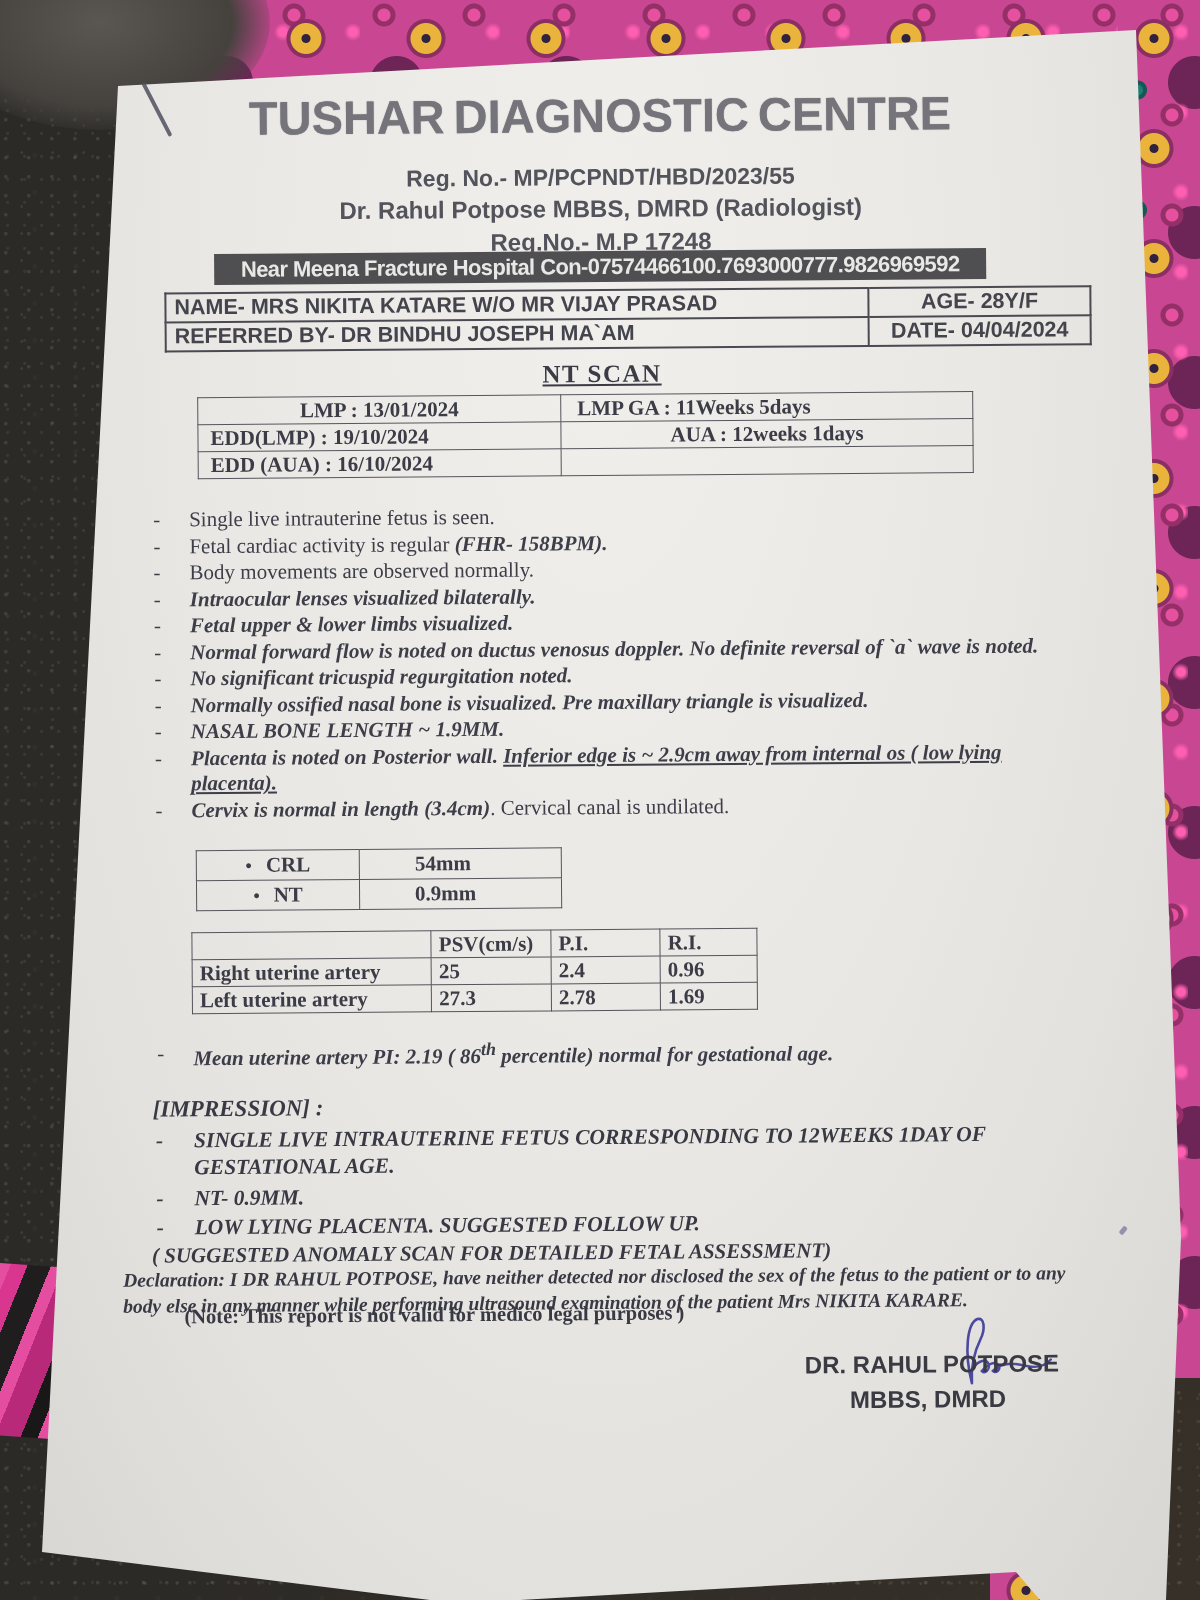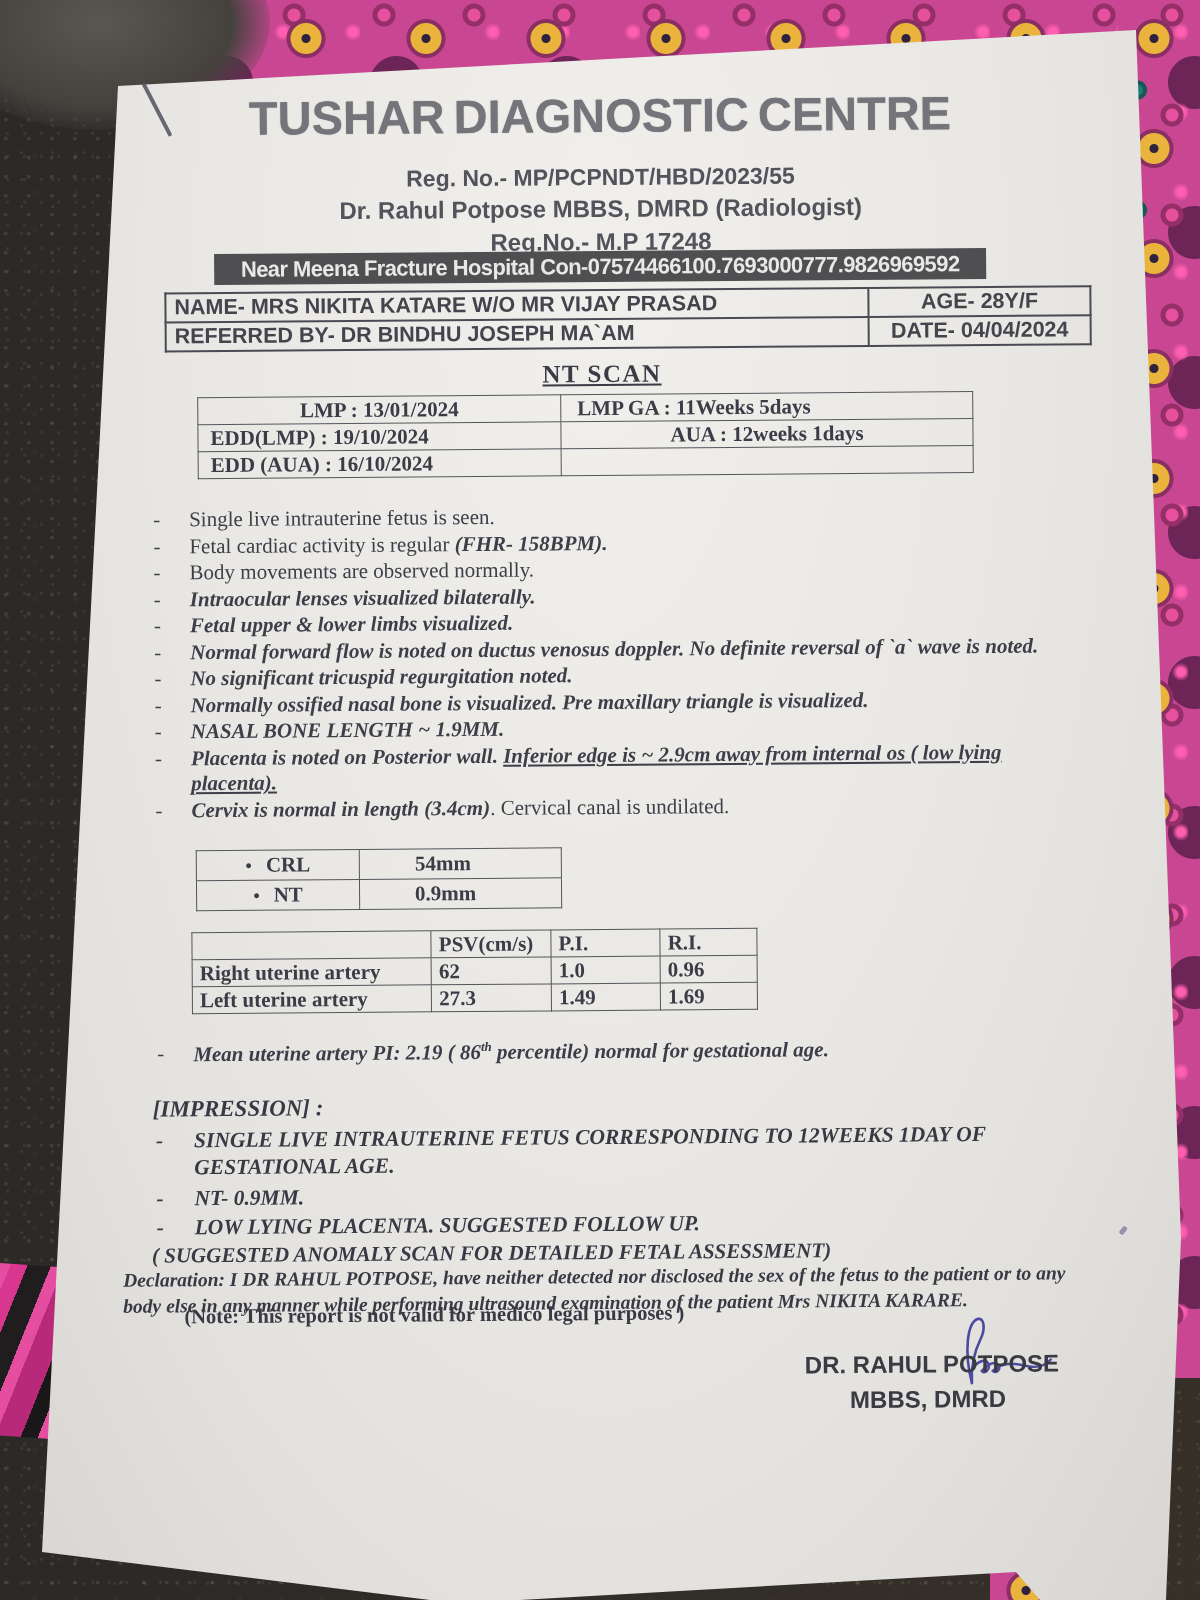--- a/index.html
+++ b/index.html
@@ -89,21 +89,21 @@
   .bio-table td.val{padding-left:55px;}
   .bullet-dot{display:inline-block;margin-right:14px;font-size:18px;}
   .dop-table{left:185px;top:929px;width:566px;}
   .dop-table td,.dop-table th{
     border:1.8px solid #55555c;font-weight:bold;font-size:21px;color:#3c3c47;
     height:26px;text-align:left;padding:0 7px;white-space:nowrap;
   }
   .col-lbl{width:238px;} .col-psv{width:108px;border-radius:8px;} .col-pi{width:112px;} .col-ri{width:96px;}
   .mean-pi{left:150px;top:1038px;width:900px;display:flex;font-size:21px;}
   .mean-pi .dash{flex:0 0 36px;}
-  sup{font-size:13px;}
+  sup{font-size:18px;}
   .imp-heading{left:145px;top:1093px;font-weight:bold;font-style:italic;font-size:23px;color:#393944;}
   .imp-item{display:flex;width:890px;font-weight:bold;font-style:italic;font-size:21.5px;line-height:27px;color:#393944;}
   .imp-item .dash{flex:0 0 38px;}
   .imp1{left:148px;top:1124px;}
   .imp2{left:148px;top:1182px;}
   .imp3{left:148px;top:1211px;}
   .suggestion{left:143px;top:1240px;font-weight:bold;font-style:italic;font-size:21px;color:#393944;}
   .declaration{left:114px;top:1264px;width:975px;font-weight:bold;font-style:italic;font-size:19.5px;line-height:25.5px;color:#393944;}
   .note-line{left:175px;top:1302px;font-weight:bold;font-size:20.5px;color:#393944;}
   .sig-svg{left:935px;top:1316px;}
@@ -234,28 +234,28 @@
   <table class="abs dop-table">
     <tbody>
         <tr>
       <td class="col-lbl"></td>
       <td class="col-psv">PSV(cm/s)</td>
       <td class="col-pi">P.I.</td>
       <td class="col-ri">R.I.</td>
     </tr>
     <tr>
       <td>Right uterine artery</td>
-      <td>62</td>
-      <td>1.0</td>
+      <td>25</td>
+      <td>2.4</td>
       <td>0.96</td>
     </tr>
     <tr>
       <td>Left uterine artery</td>
       <td>27.3</td>
-      <td>1.49</td>
+      <td>2.78</td>
       <td>1.69</td>
     </tr>
   </tbody>
     </table>
 
   <div class="abs mean-pi">
     <span class="dash">-</span>
     <span class="bi"><span>Mean uterine artery PI: 2.19  ( 86</span><sup>th</sup><span> percentile) normal for gestational age.</span></span>
   </div>
 

